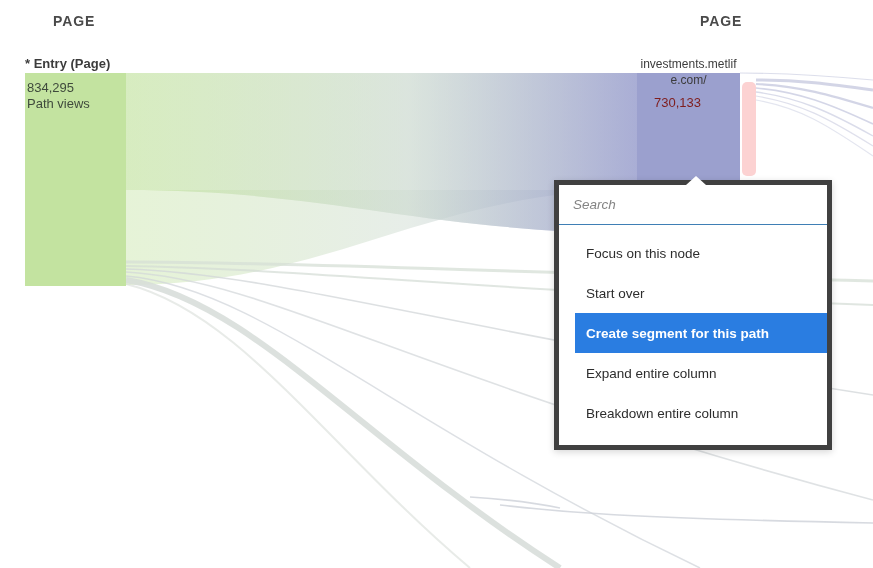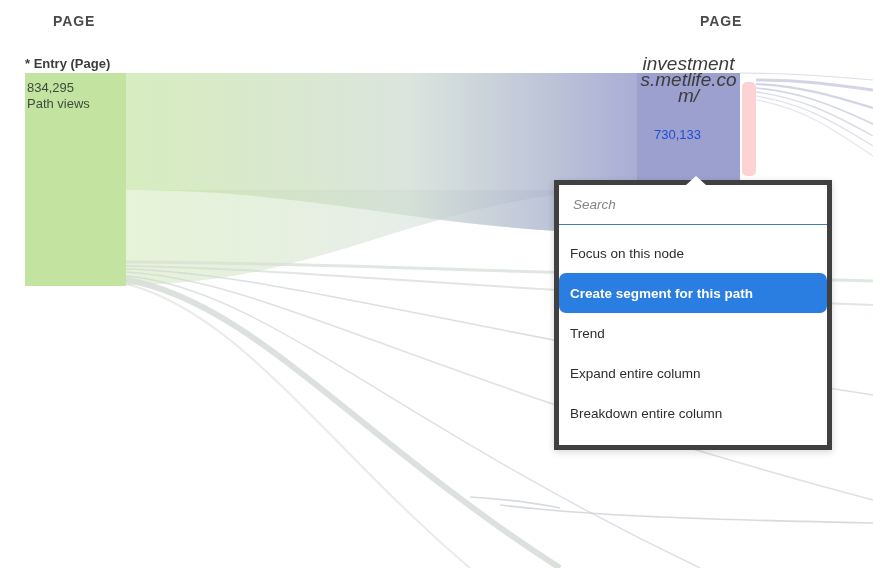--- a/index.html
+++ b/index.html
@@ -58,35 +58,33 @@
     top: 80px;
     font-size: 13px;
     line-height: 16px;
     color: #3f4a3c;
   }
   #label-node2 {
     left: 637px;
     top: 56px;
     width: 103px;
     text-align: center;
-    font-size: 19px;
+    font-size: 12px;
     line-height: 16px;
     color: #3c3c3c;
     word-break: break-all;
-    font-style: italic;
   }
   #node2-value {
     position: absolute;
     left: 637px;
     top: 95px;
     width: 81px;
     text-align: center;
     font-size: 13px;
-    color: #1d4ed8;
-    margin-top: 32px;
+    color: #7f1d1d;
   }
   #label-node3 {
     position: absolute;
     left: 638px;
     top: 521px;
     width: 100px;
     font-size: 12.5px;
     line-height: 16px;
     color: #3c3c3c;
     word-break: break-all;
@@ -125,37 +123,36 @@
     border: 0;
     outline: none;
     font-family: "Liberation Sans", sans-serif;
     font-size: 13.5px;
     font-style: italic;
     color: #777777;
     background: transparent;
   }
   #search-input::placeholder { color: #848484; font-style: italic; }
 
-  .menu-list { padding: 8px 0 12px 0; }
+  .menu-list { padding: 8px 0 12px 16px; }
   .menu-item {
     height: 40px;
     display: flex;
     align-items: center;
     padding: 0 14px 0 11px;
     font-size: 13.5px;
     color: #2d2d2d;
     cursor: default;
     box-sizing: border-box;
   }
   .menu-item .mi-label { flex: 1 1 auto; }
   .menu-item.selected {
     background: #2a7de1;
     color: #ffffff;
     font-weight: 700;
-    border-radius: 7px;
   }
   .chev {
     width: 9px; height: 9px;
     border-right: 2px solid #4b4b4b;
     border-bottom: 2px solid #4b4b4b;
     transform: rotate(-45deg);
     margin-right: 4px;
   }
 </style>
 </head>
@@ -237,27 +234,27 @@
     <div id="menu-caret"></div>
 
     <div class="search-wrap">
       <input id="search-input" type="text" placeholder="Search" style="">
     </div>
 
     <div class="menu-list">
       <div class="menu-item">
         <span class="mi-label">Focus on this node</span>
       </div>
+      <div class="menu-item">
+        <span class="mi-label">Start over</span>
+      </div>
       <div class="menu-item selected">
         <span class="mi-label">Create segment for this path</span>
       </div>
       <div class="menu-item">
-        <span class="mi-label">Trend</span>
-      </div>
-      <div class="menu-item">
         <span class="mi-label">Expand entire column</span>
       </div>
       <div class="menu-item">
         <span class="mi-label">Breakdown entire column</span>
       </div>
     </div>
   </div>
 
 </div>
 

